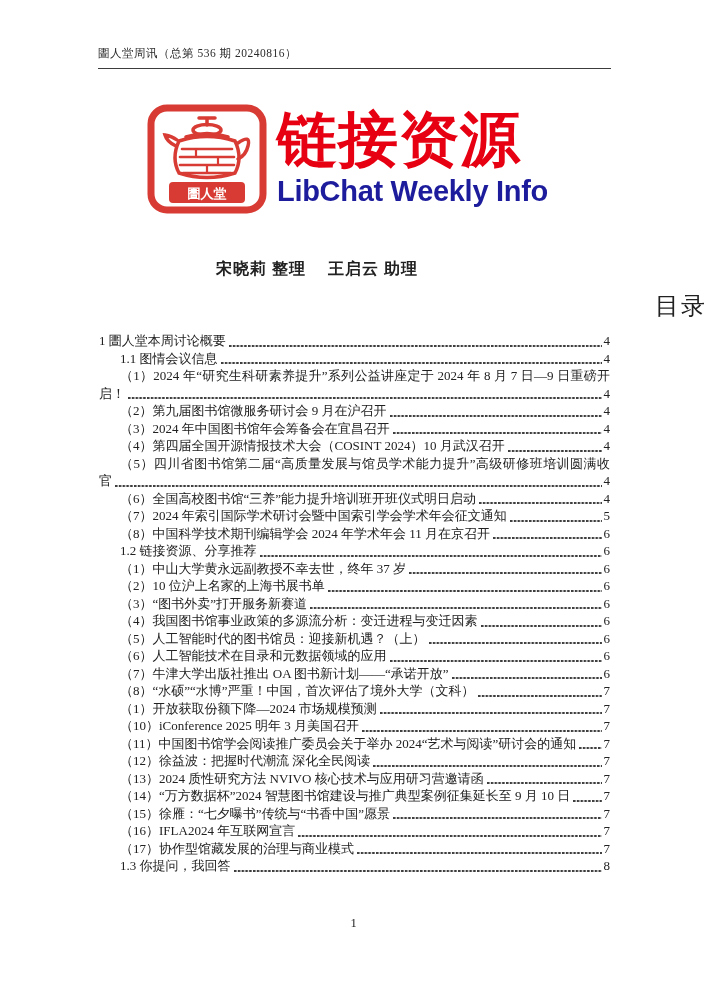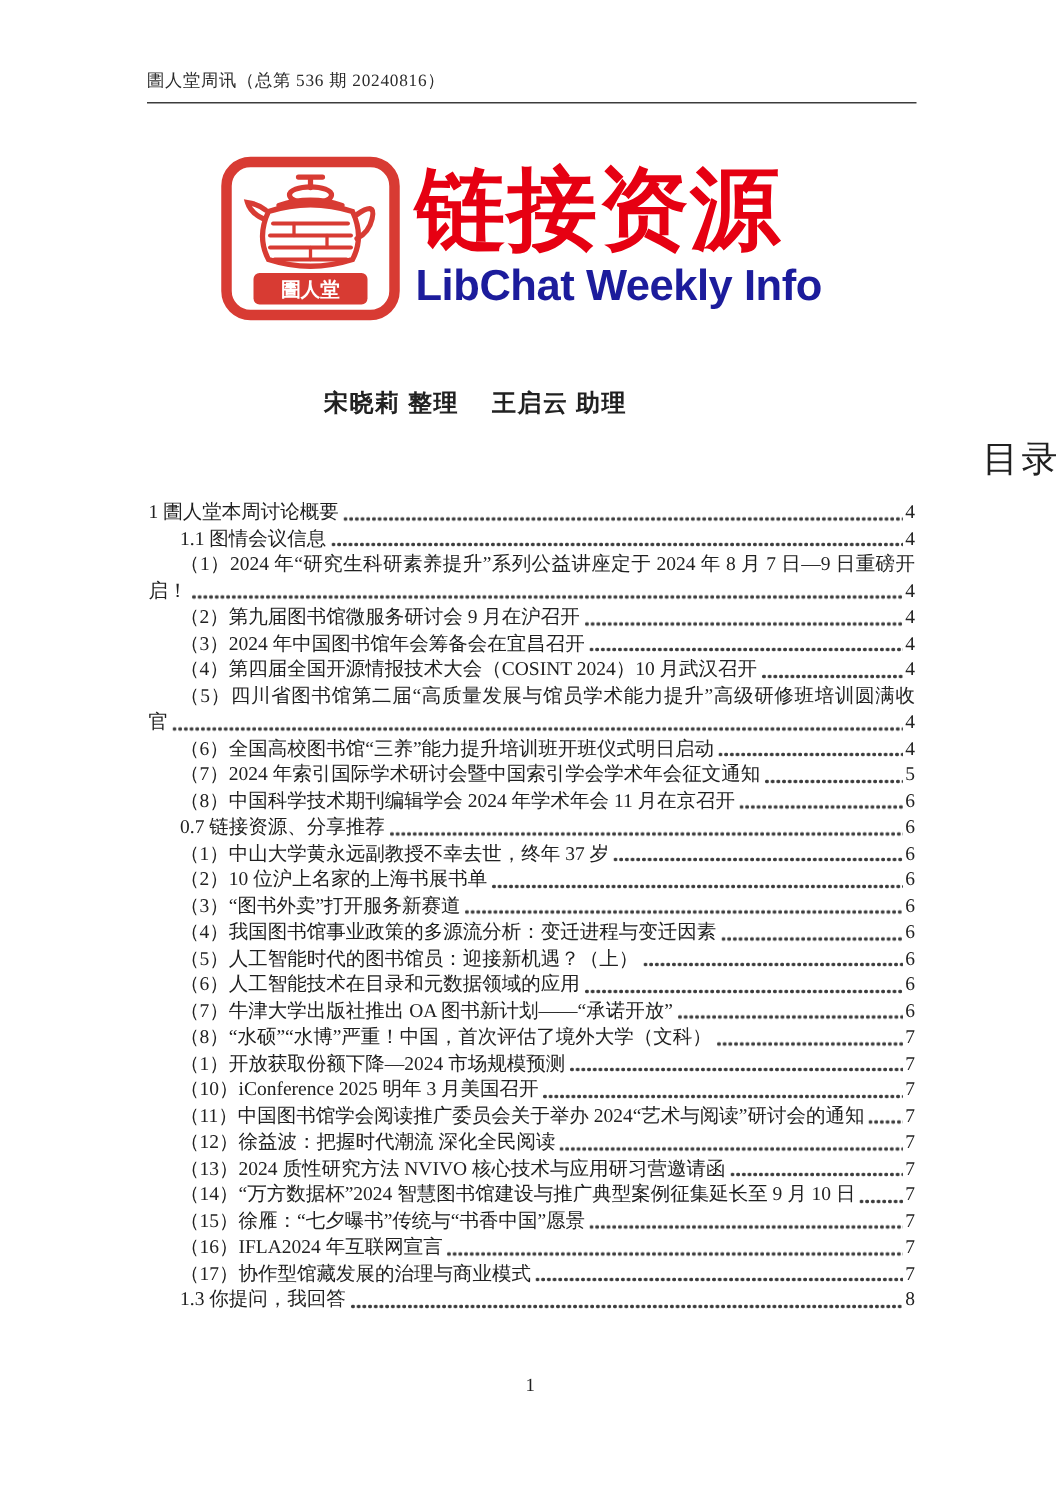--- a/index.html
+++ b/index.html
@@ -159,21 +159,21 @@
         <span class="toc-text lvl1">（7）2024 年索引国际学术研讨会暨中国索引学会学术年会征文通知</span>
         <span class="leader"></span>
         <span class="toc-page">5</span>
       </div>
       <div class="toc-row">
         <span class="toc-text lvl1">（8）中国科学技术期刊编辑学会 2024 年学术年会 11 月在京召开</span>
         <span class="leader"></span>
         <span class="toc-page">6</span>
       </div>
       <div class="toc-row">
-        <span class="toc-text lvl1">0.7 链接资源、分享推荐</span>
+        <span class="toc-text lvl1">1.2 链接资源、分享推荐</span>
         <span class="leader"></span>
         <span class="toc-page">6</span>
       </div>
       <div class="toc-row">
         <span class="toc-text lvl1">（1）中山大学黄永远副教授不幸去世，终年 37 岁</span>
         <span class="leader"></span>
         <span class="toc-page">6</span>
       </div>
       <div class="toc-row">
         <span class="toc-text lvl1">（2）10 位沪上名家的上海书展书单</span>

